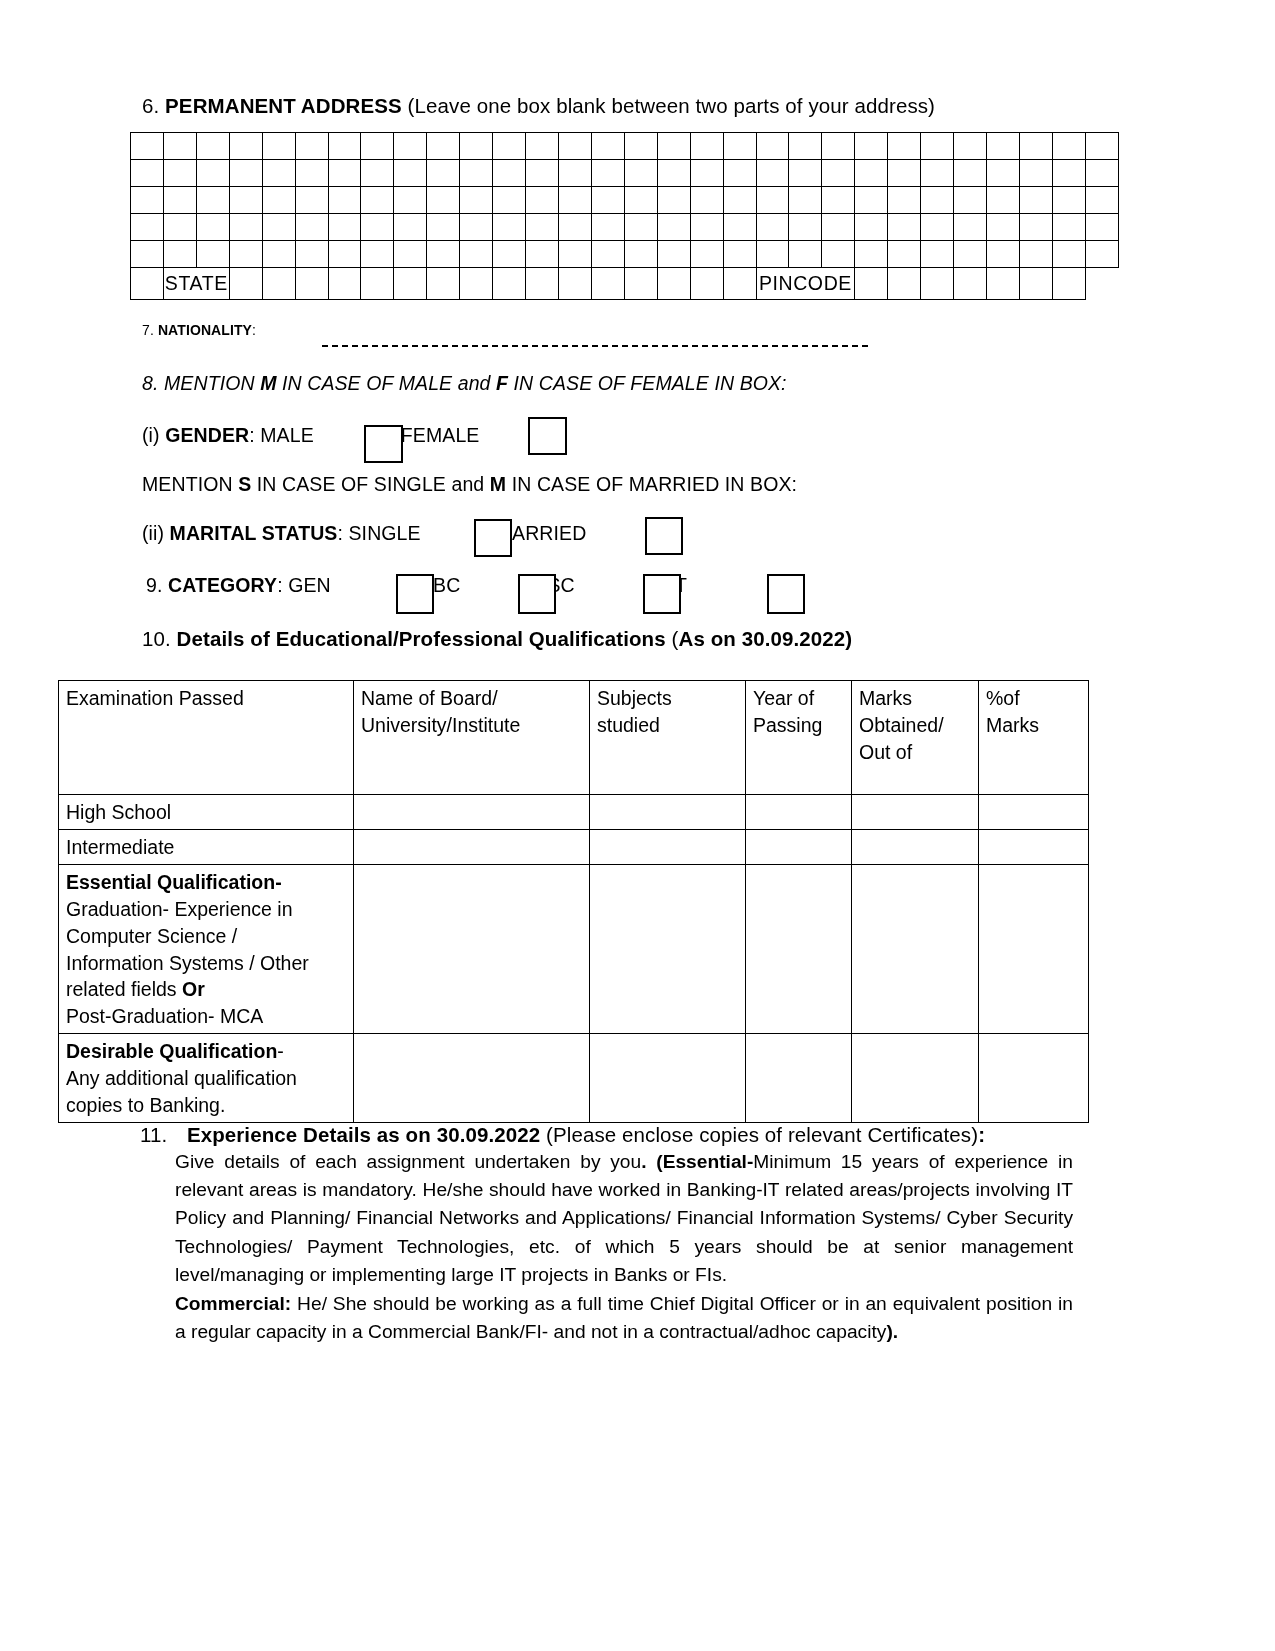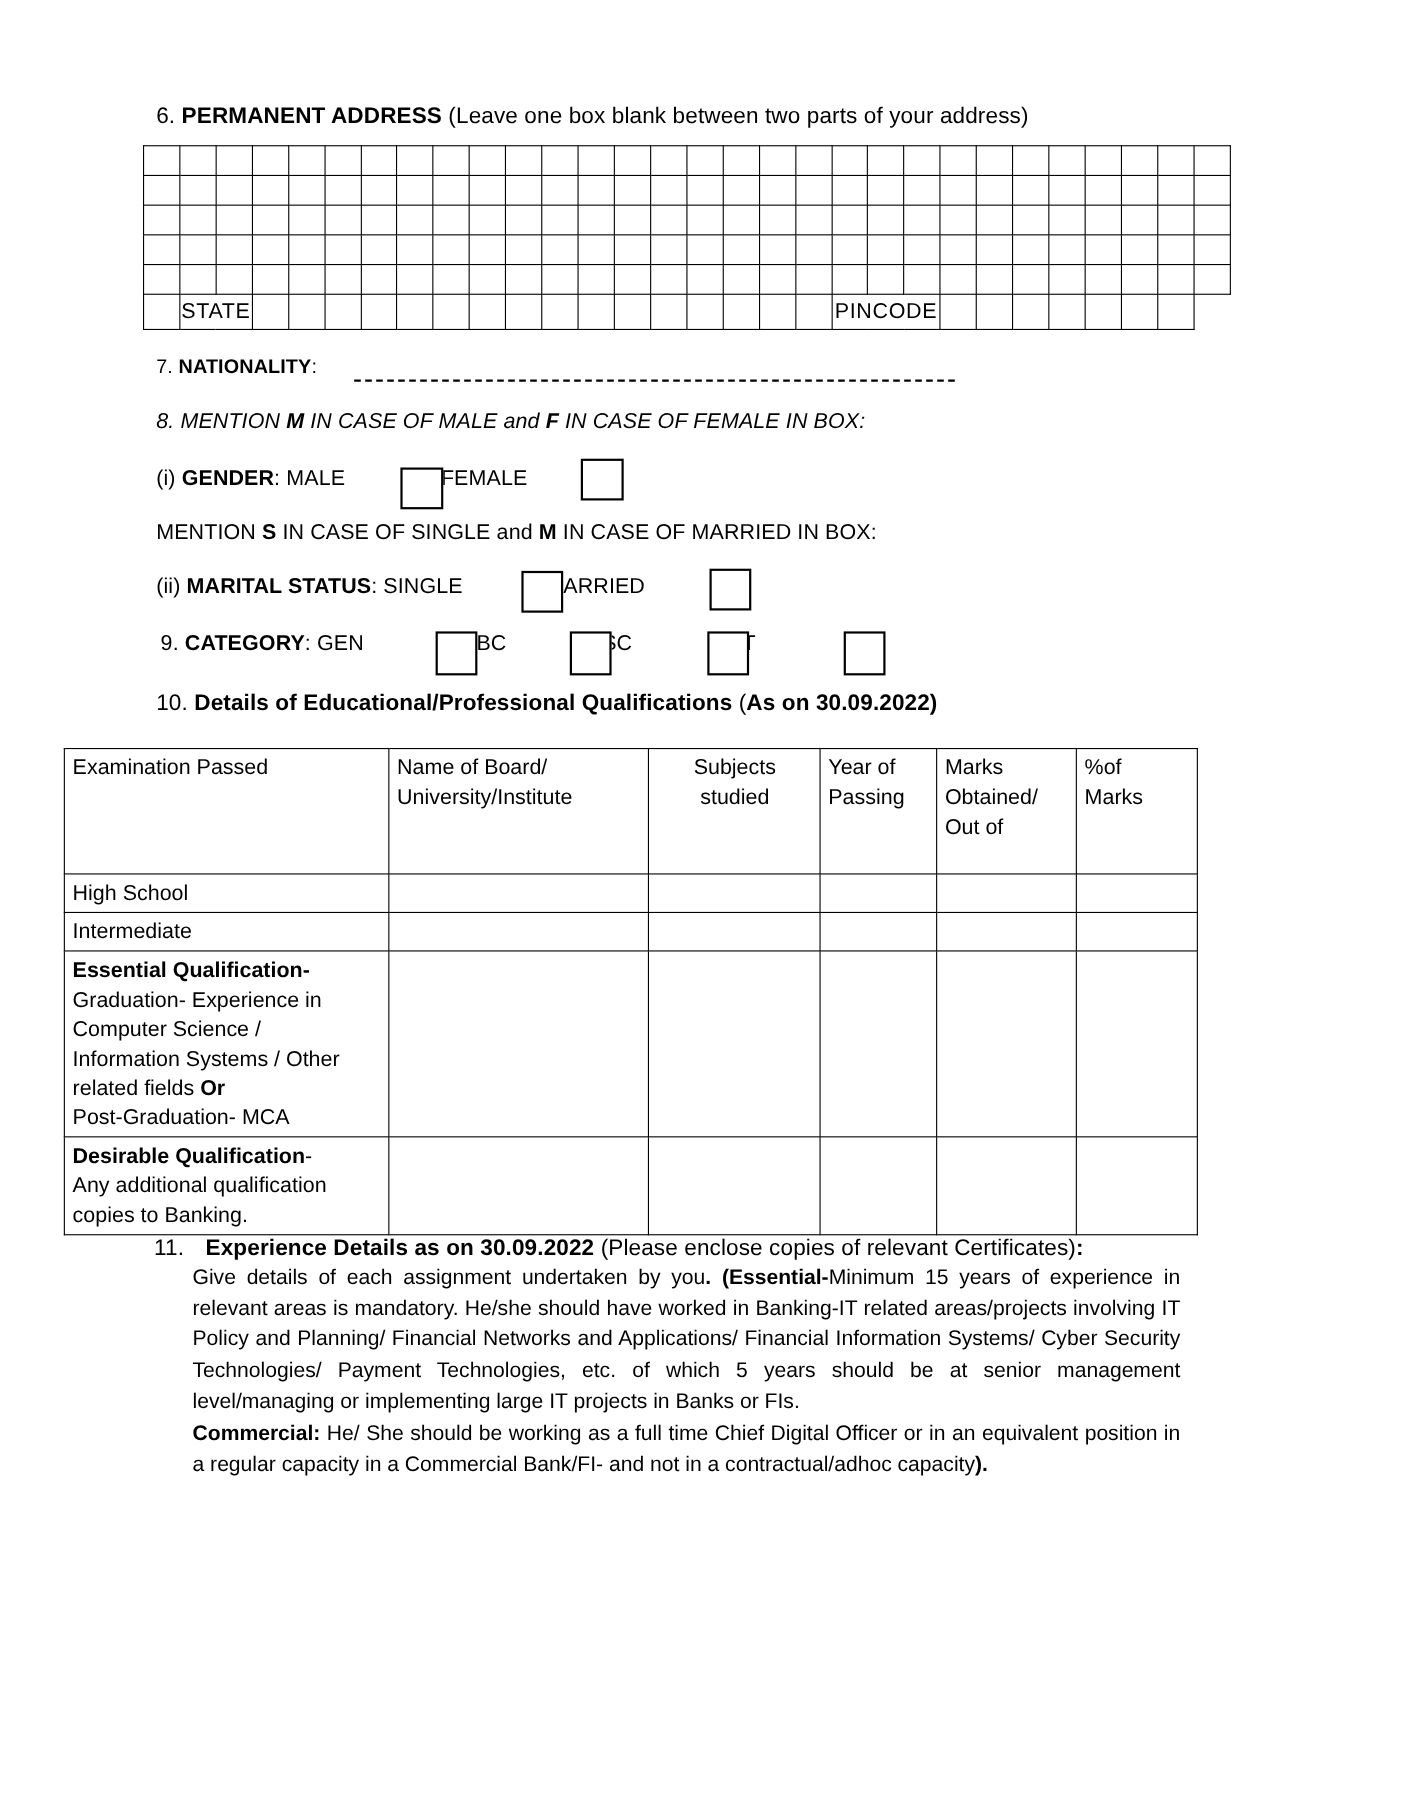--- a/index.html
+++ b/index.html
@@ -58,21 +58,21 @@
   }
   #addr-grid tr.last td { height: 30px; }
   #addr-grid td.lbl {
     text-align: center;
     font-size: 19.5px;
     letter-spacing: 0.6px;
     padding-bottom: 1px;
   }
 
   
-  #sec7 { left: 142px; top: 322px; font-size: 18px; }
+  #sec7 { left: 142px; top: 322px; font-size: 14px; }
   #sec7-rule {
     position: absolute;
     left: 322px;
     top: 345px;
     width: 546px;
     border-bottom: 2px dashed #000;
   }
   #sec8 { left: 142px; top: 371px; font-style: italic; }
   #gender-line { left: 142px; top: 423px; }
   #sec8b { left: 142px; top: 472px; text-align: right; }
@@ -108,21 +108,21 @@
   }
   #qual-table td {
     border: 1.4px solid #000;
     padding: 4px 6px 3px 7px;
     font-size: 19.5px;
     line-height: 1.38;
     vertical-align: top;
   }
   #qual-table td.hd { height: 106px; }
   #qual-table td.small { height: 26px; }
-  .ctr { text-align: center; }
+  .ctr { text-align: left; }
 
   
   #sec11-head { left: 140px; top: 1122px; font-size: 20.5px; }
   #sec11-body {
     position: absolute;
     left: 175px;
     top: 1148px;
     width: 898px;
     font-size: 19.2px;
     line-height: 1.47;

